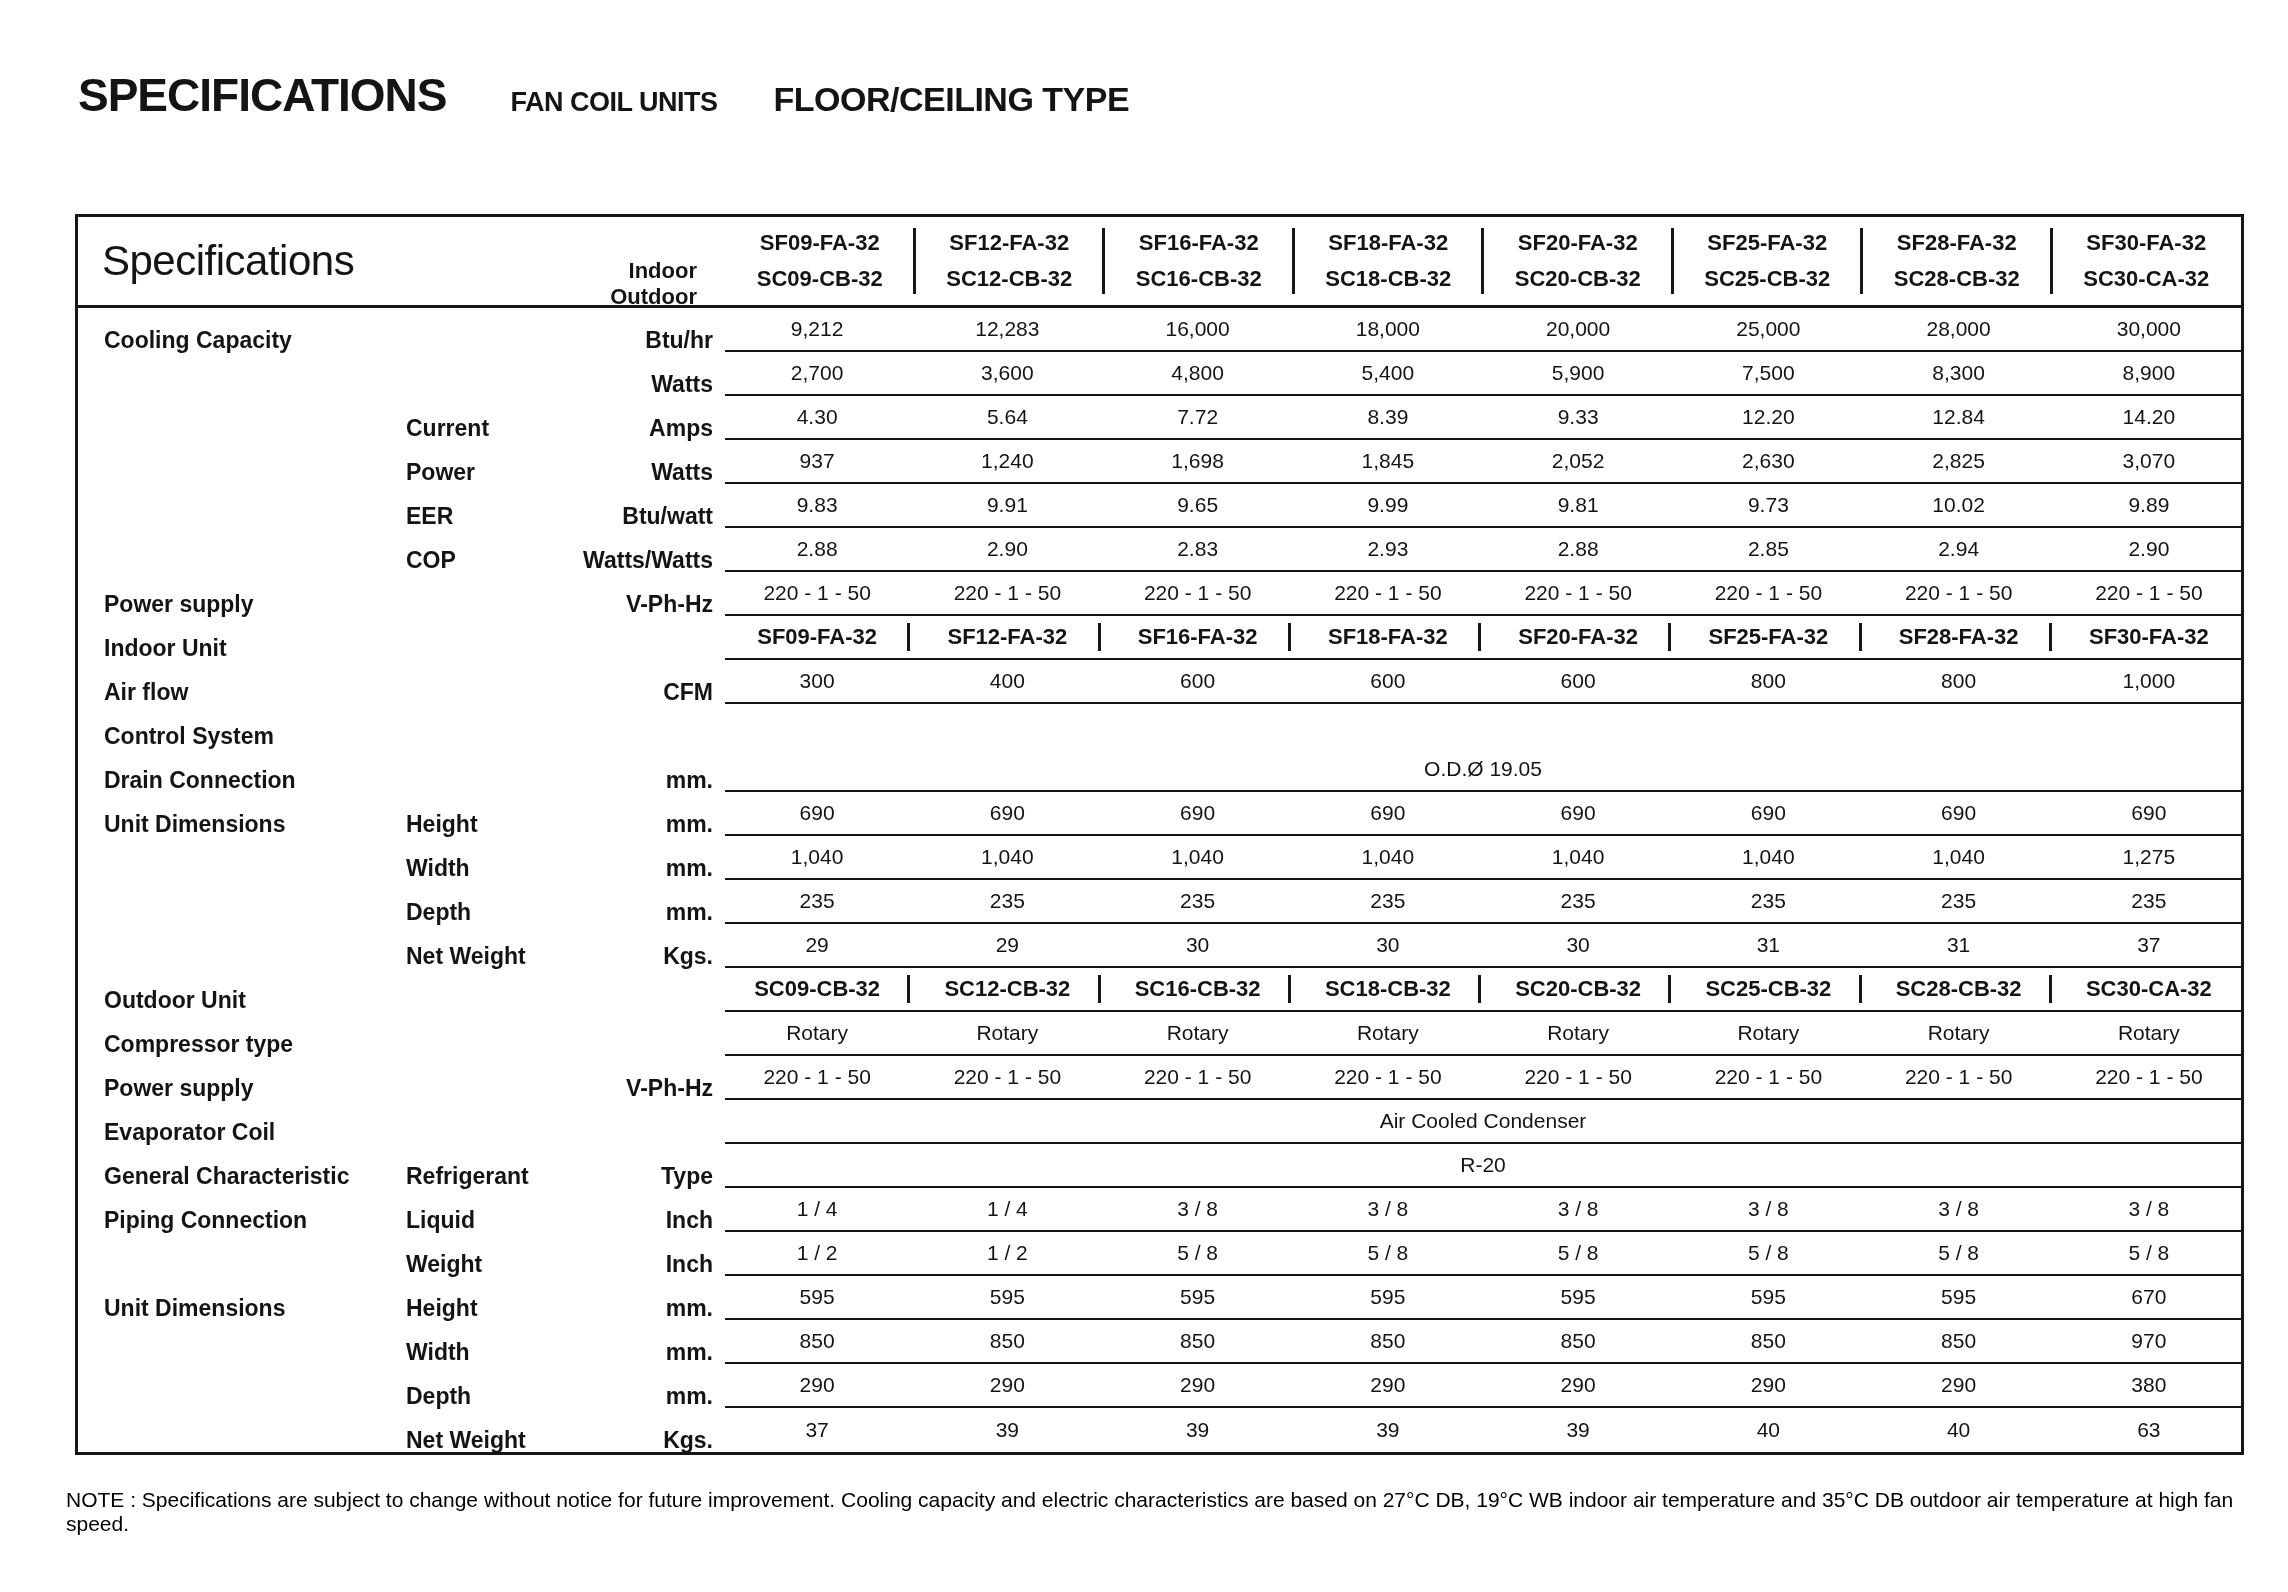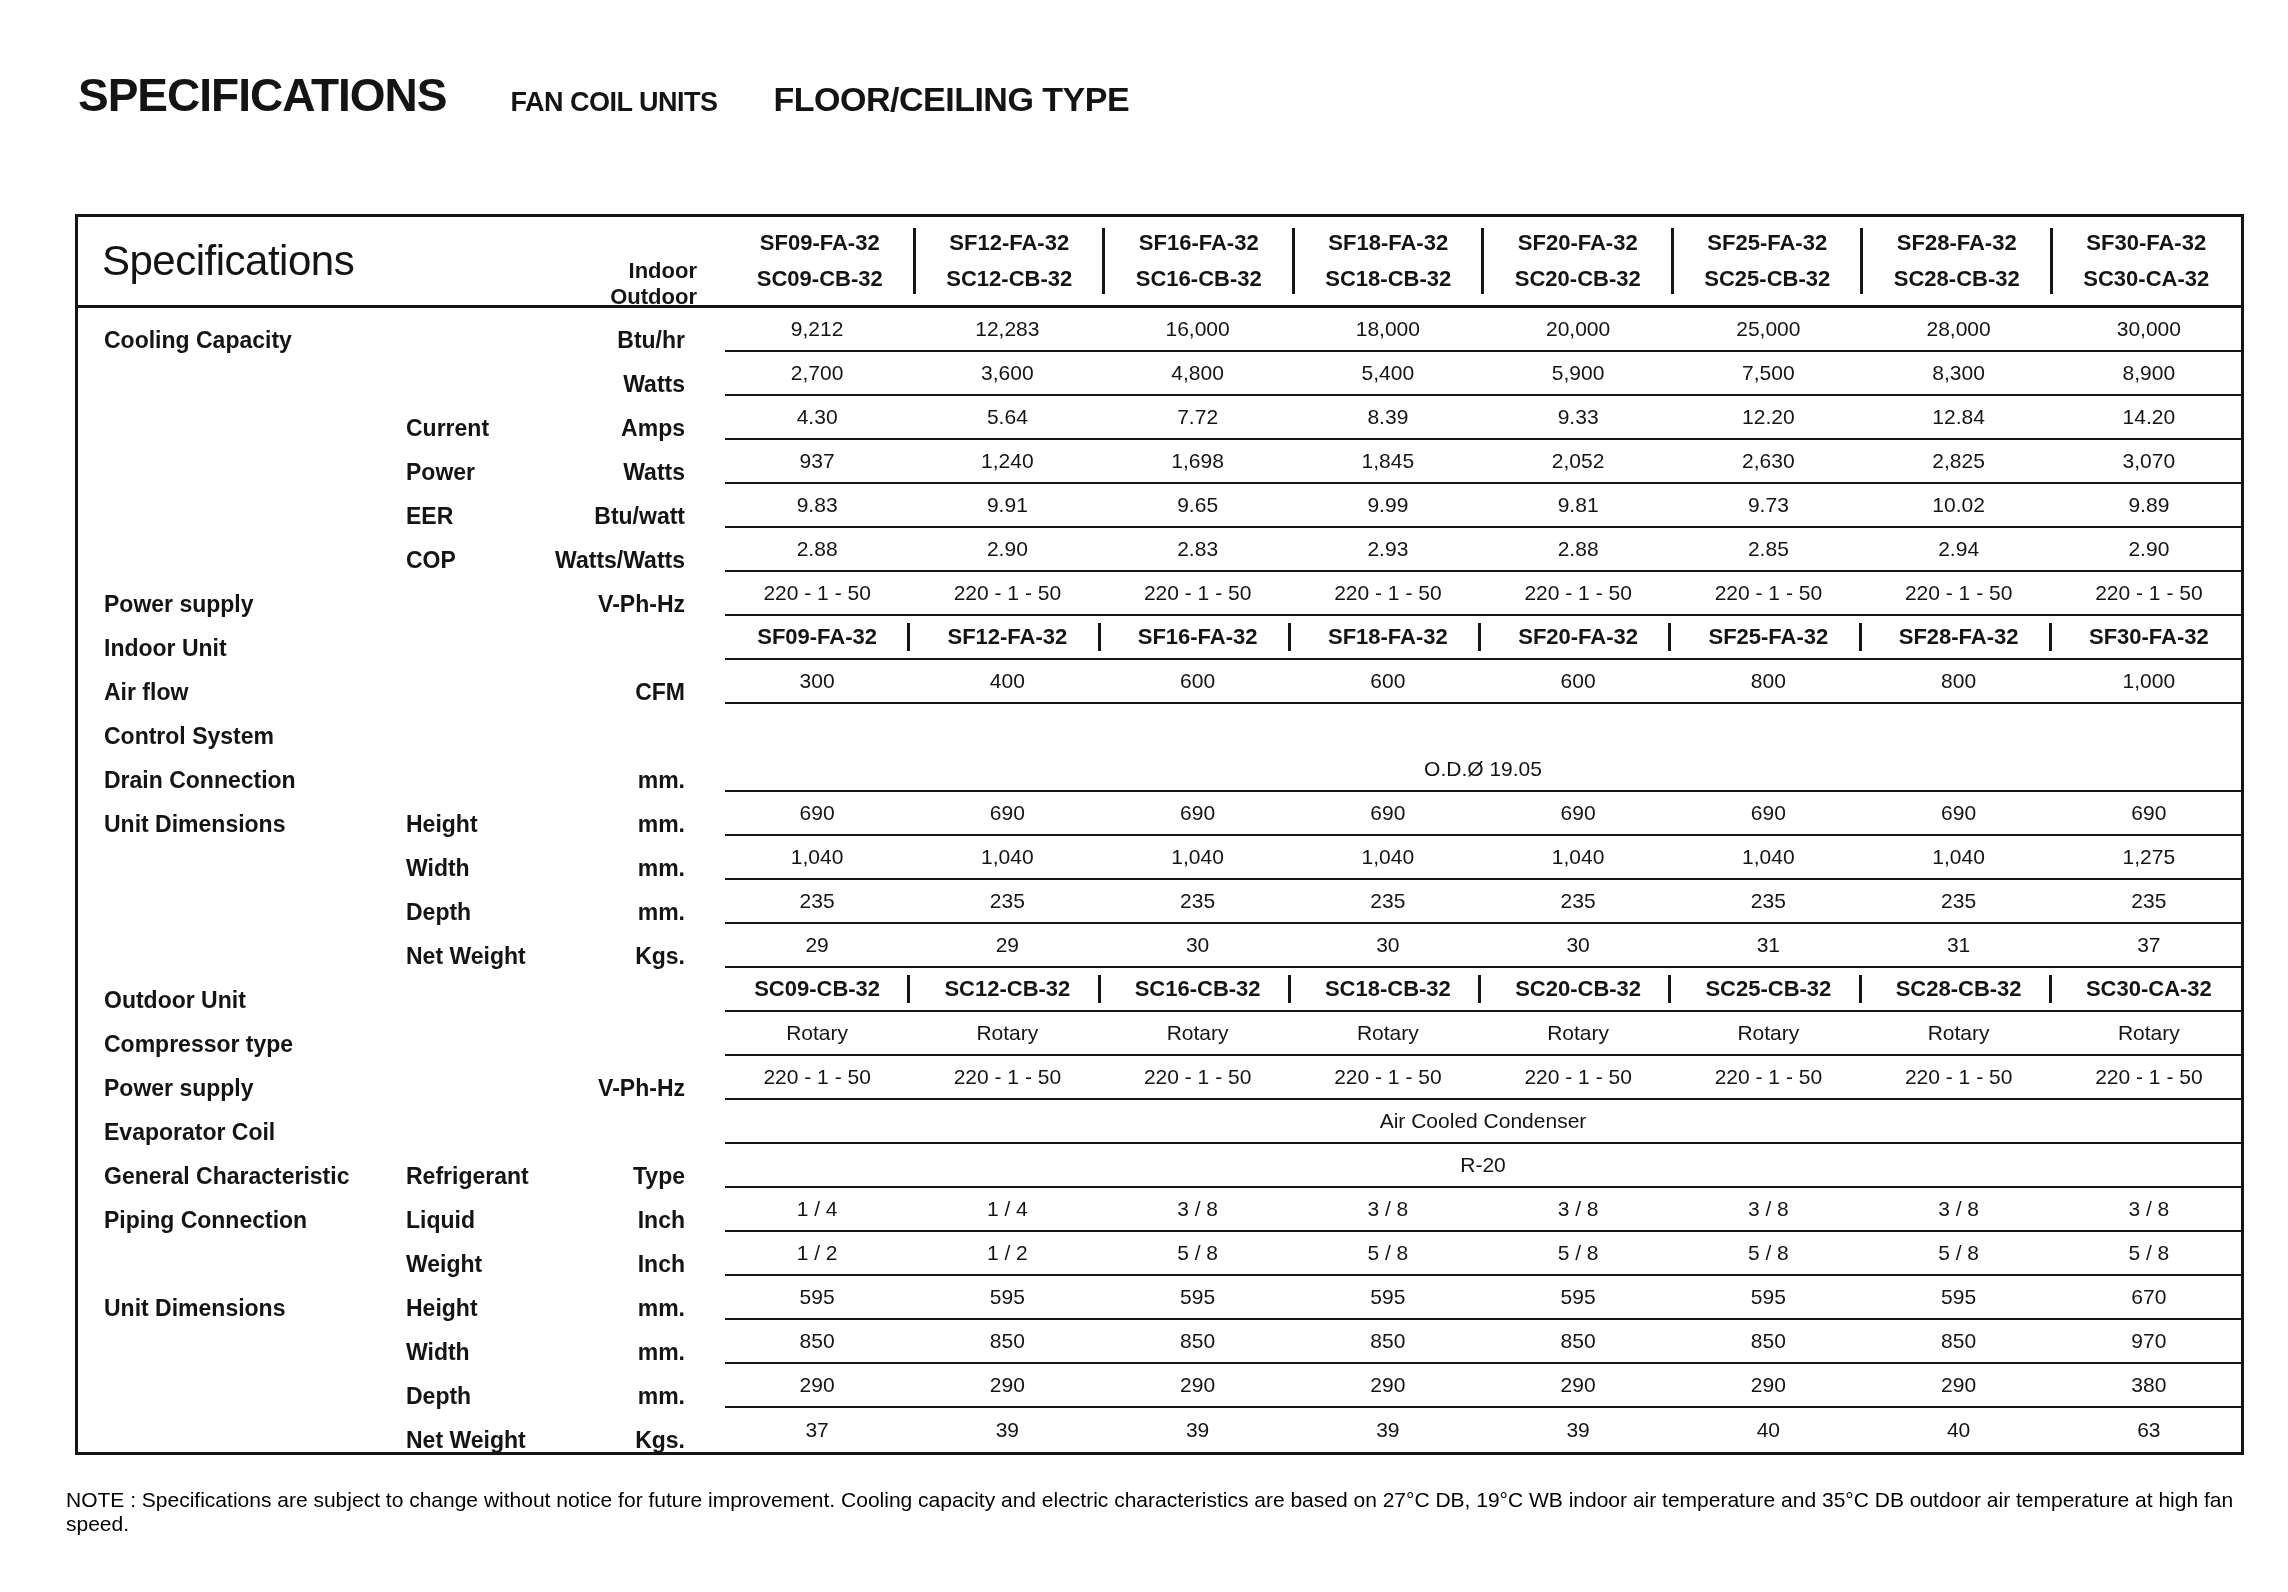--- a/index.html
+++ b/index.html
@@ -32,21 +32,21 @@
     font-weight:bold;font-size:22px;position:relative;padding:8px 0;box-sizing:border-box;
   }
   .mcol:not(:last-child)::after{
     content:"";position:absolute;right:-1px;top:11px;bottom:11px;width:3px;background:#161616;
   }
 
   .trow{display:flex;height:44px;}
   .labels{flex:0 0 647px;position:relative;font-weight:bold;font-size:23px;margin-top:20px;}
   .lab-group{position:absolute;left:26px;top:50%;transform:translateY(-50%);white-space:nowrap;}
   .lab-sub{position:absolute;left:328px;top:50%;transform:translateY(-50%);white-space:nowrap;}
-  .lab-unit{position:absolute;right:40px;top:50%;transform:translateY(-50%);white-space:nowrap;}
+  .lab-unit{position:absolute;right:12px;top:50%;transform:translateY(-50%);white-space:nowrap;}
   .rdata{
     flex:1;display:flex;align-items:center;font-size:21px;
     border-bottom:2px solid #161616;box-sizing:border-box;gap:6px;
   }
   .trow:last-child .rdata{border-bottom:none;}
   .cell{flex:1;text-align:center;white-space:nowrap;}
   .model-cell{font-weight:bold;font-size:22px;position:relative;height:100%;display:flex;align-items:center;justify-content:center;}
   .model-cell:not(:last-child)::after{
     content:"";position:absolute;right:-1px;top:50%;transform:translateY(-50%);height:28px;width:3px;background:#161616;
   }

